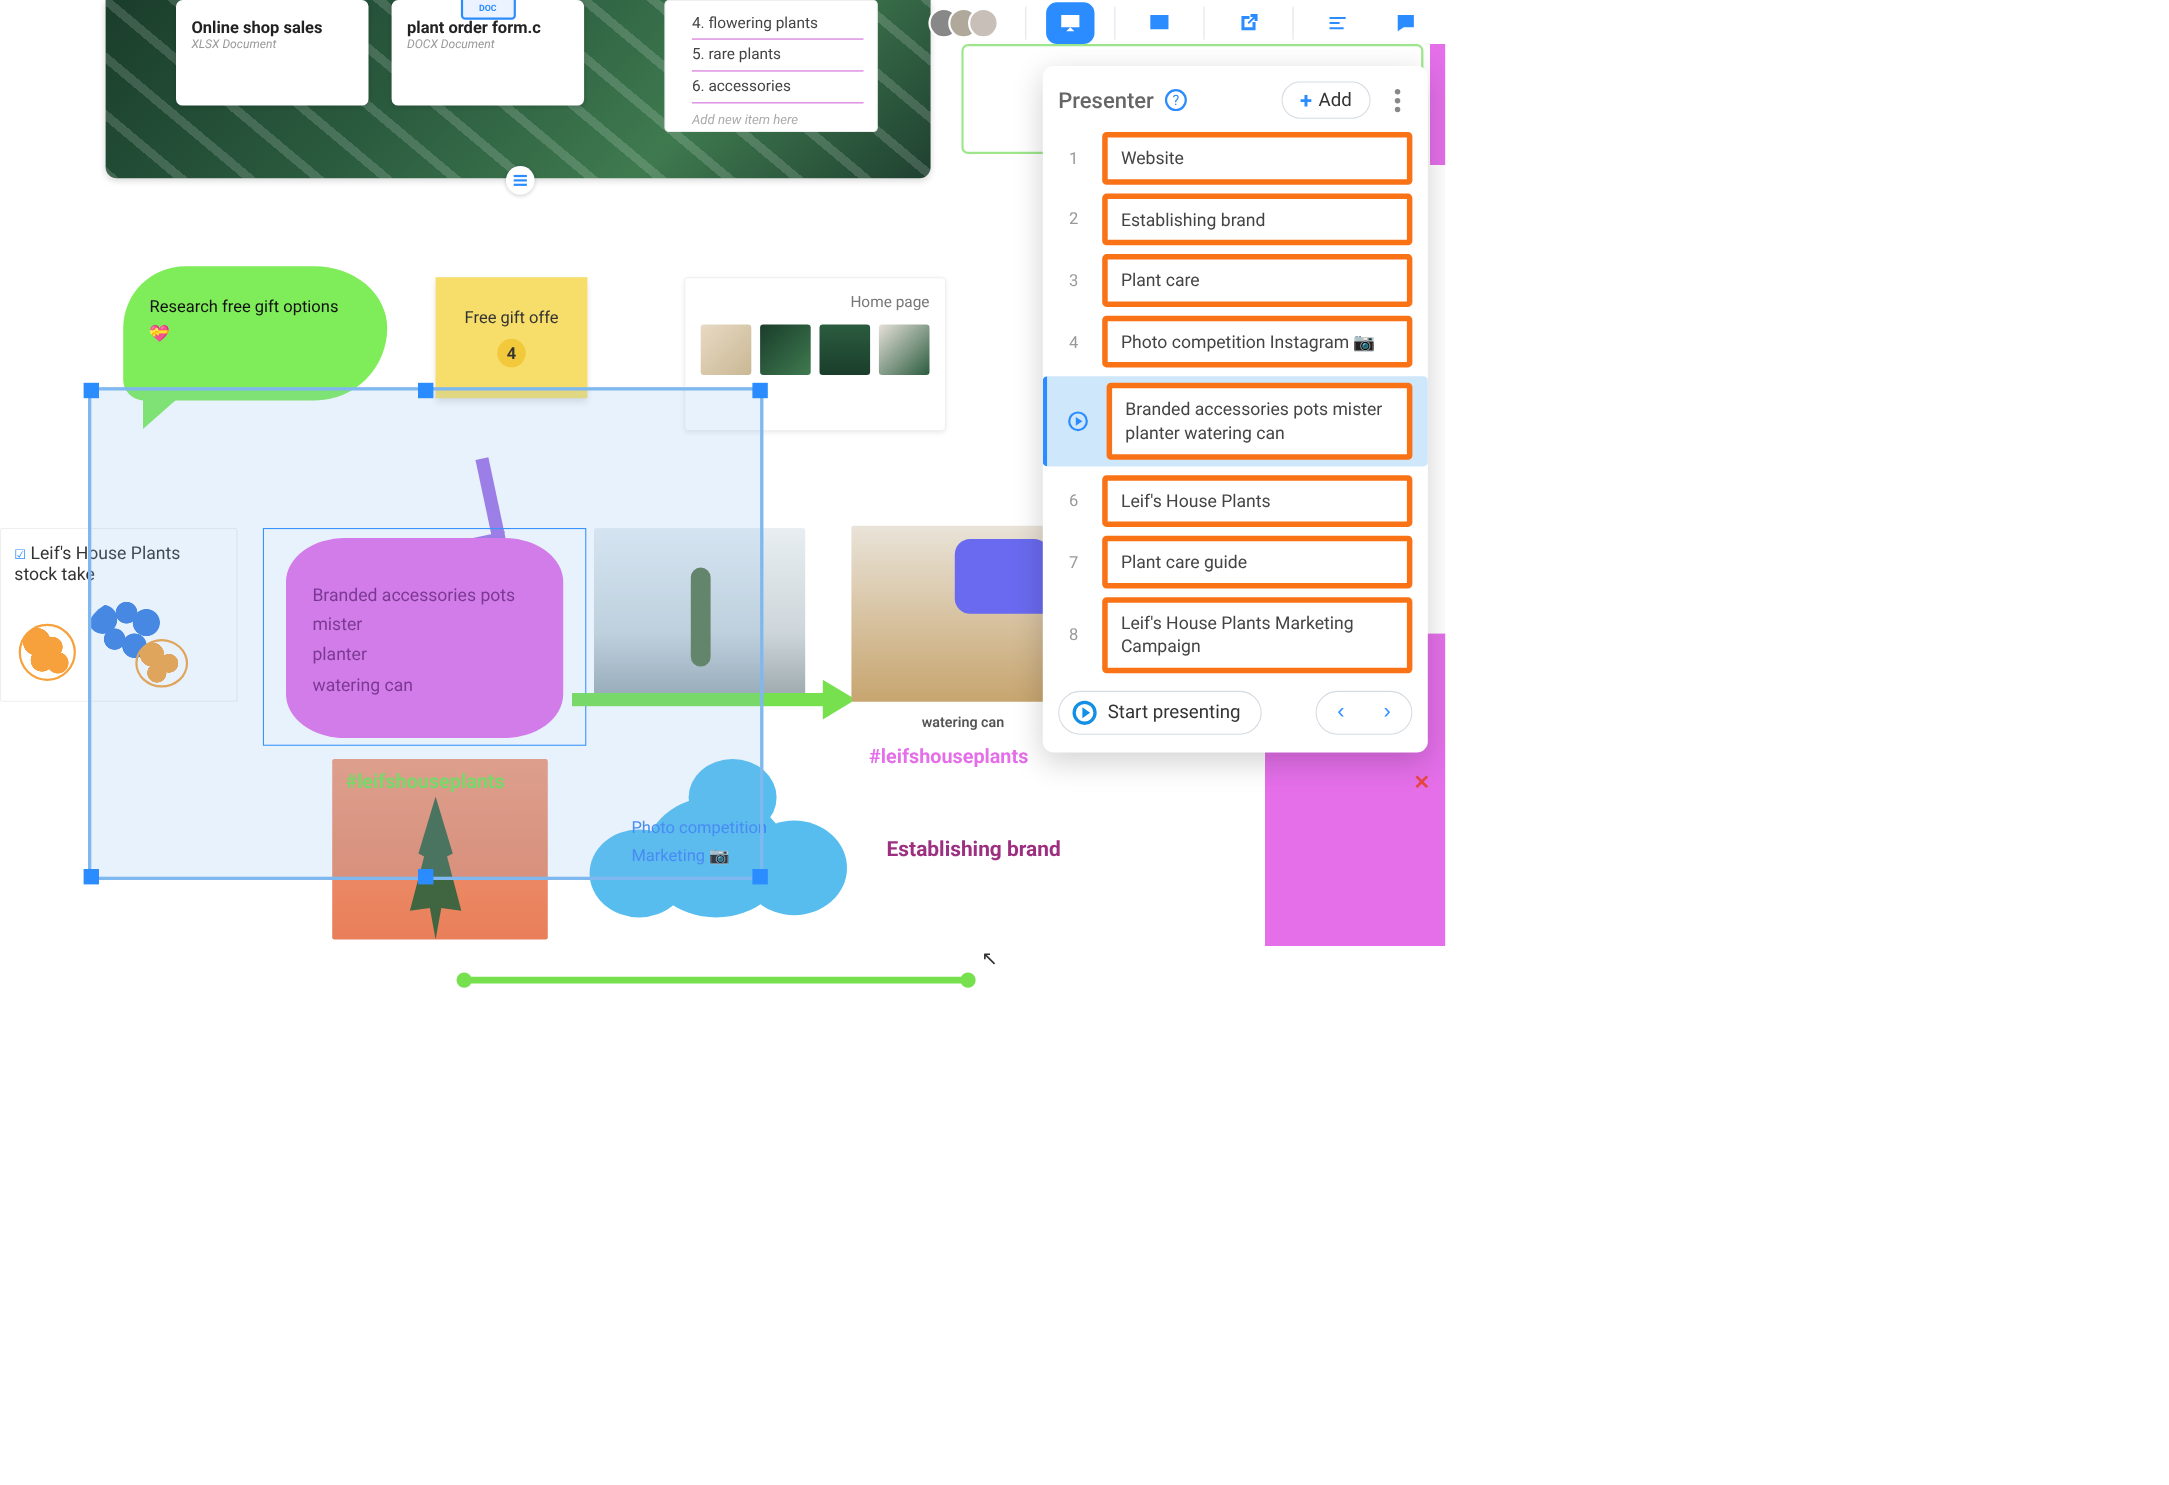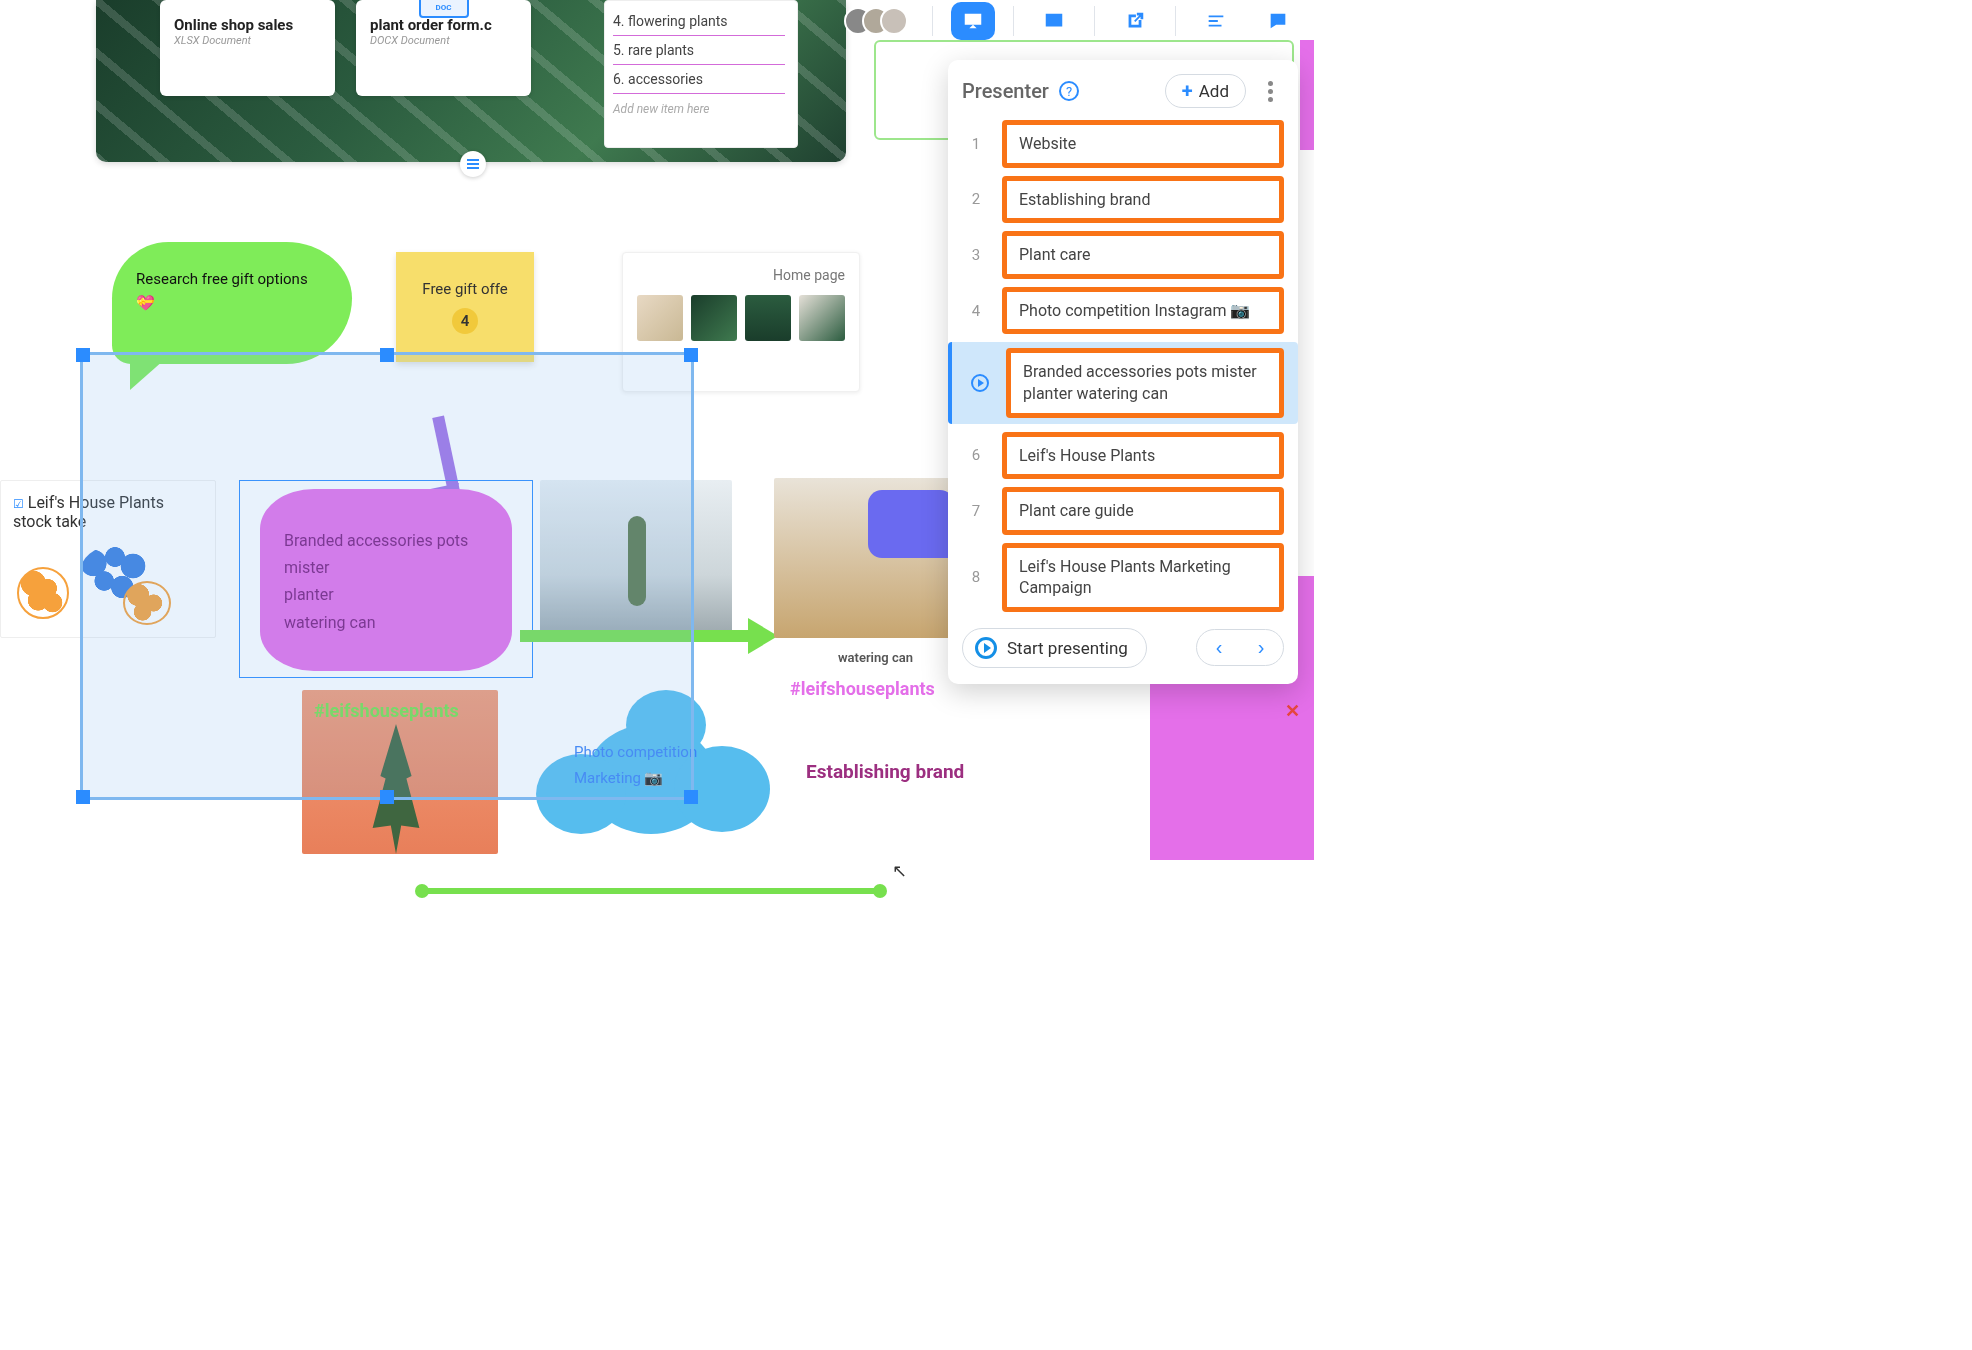--- a/index.html
+++ b/index.html
@@ -76,25 +76,25 @@
     width: 50px; height: 46px; border: 2px solid #2b8cff; border-radius: 4px;
     background: #eaf3ff; display:flex; align-items:flex-end; justify-content:center;
     font-size: 8px; color:#2b8cff; font-weight:700; padding-bottom:4px;
   }
   .doc-title { font-weight: 700; font-size: 15px; color:#222; }
   .doc-sub { font-size: 11px; color:#999; font-style: italic; }
 
   .list-card {
     position: absolute;
     left: 604px; top: 0;
-    width: 194px; height: 148px;
+    width: 194px; height: 120px;
     background: #fff;
     border: 1px solid #eee;
     border-radius: 4px;
-    padding: 6px 12px 6px 8px;
+    padding: 6px 12px 6px 24px;
     overflow: hidden;
   }
   .list-card .li {
     border-bottom: 1px solid #d36bd9;
     font-size: 14px; color:#444;
     padding: 6px 0;
   }
   .list-card .addnew { font-size: 12px; color:#aaa; font-style: italic; padding-top:8px; }
 
   .circle-btn {
@@ -268,21 +268,21 @@
   .more span{width:5px;height:5px;border-radius:50%;background:#888;}
   .plist{display:flex;flex-direction:column;gap:8px;}
   .prow{display:flex;align-items:stretch;gap:12px;}
   .pnum{width:28px;display:flex;align-items:center;justify-content:center;color:#999;font-size:15px;}
   .pbox{flex:1;border:5px solid #f97316;border-radius:4px;padding:8px 12px;font-size:16px;color:#444;line-height:1.35;}
   .prow.active{background:#cfe7fb;border-radius:4px;margin:0 -14px;padding:6px 14px;border-left:4px solid #2b8cff;}
   .prow.active .pnum{color:#2b8cff;}
   .prow.active .pnum .play{width:18px;height:18px;border:2px solid #2b8cff;border-radius:50%;display:flex;align-items:center;justify-content:center;}
   .prow.active .pnum .play::after{content:"";border-left:6px solid #2b8cff;border-top:4px solid transparent;border-bottom:4px solid transparent;margin-left:2px;}
   .prow.active .pbox{background:#fff;}
-  .panel-foot{display:flex;align-items:center;margin-top:16px;}
+  .panel-foot{display:flex;margin-top:16px;}
   .start{flex:0 0 auto;border:1px solid #d5dbe2;border-radius:24px;padding:8px 18px 8px 12px;display:flex;align-items:center;gap:10px;font-size:17px;color:#333;cursor:pointer;}
   .start .ico{width:22px;height:22px;border:3px solid #148fe6;border-radius:50%;display:flex;align-items:center;justify-content:center;}
   .start .ico::after{content:"";border-left:7px solid #148fe6;border-top:5px solid transparent;border-bottom:5px solid transparent;margin-left:2px;}
   .nav{border:1px solid #d5dbe2;border-radius:24px;padding:6px 8px;display:flex;gap:14px;margin-left:auto;}
   .nav button{background:none;border:none;color:#2b8cff;font-size:20px;cursor:pointer;width:28px;}
 
   
   .behind{position:absolute;right:20px;top:40px;width:420px;height:100px;background:#fff;border:2px solid #9de68c;border-radius:6px;}
   .behind2{position:absolute;right:0;top:40px;width:14px;height:110px;background:#e46fe9;}
 </style>

